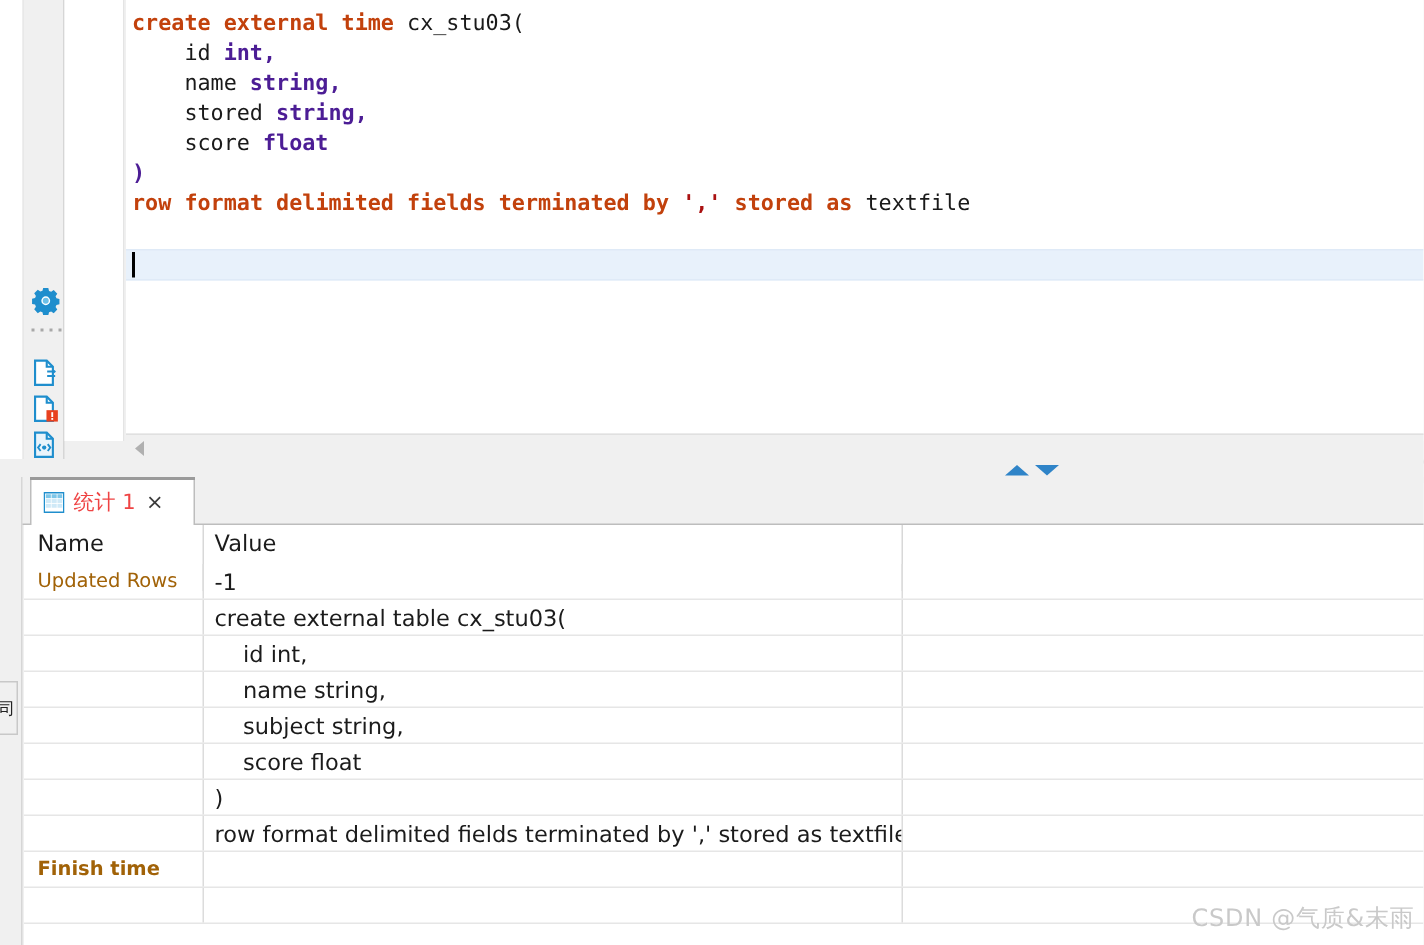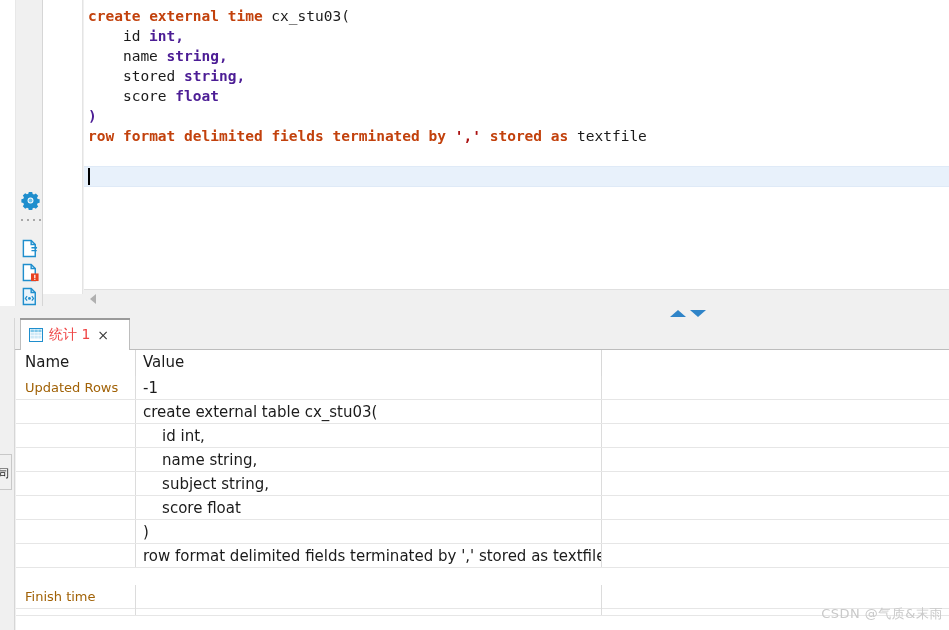--- a/index.html
+++ b/index.html
@@ -314,21 +314,21 @@
     align-items: center;
     font-size: 15px;
     color: #1b1b1b;
     font-family: "DejaVu Sans", sans-serif;
   }
 
   
   #watermark {
     position: absolute;
     right: 6px; bottom: 7px;
-    font-size: 13px;
+    font-size: 16px;
     color: #c9c9c9;
     font-family: "DejaVu Sans", sans-serif;
     letter-spacing: 0.5px;
     user-select: none;
     white-space: nowrap;
     margin-left: 7px;
   }
 </style>
 </head>
 <body>
@@ -497,21 +497,21 @@
             <div class="col-sep" style="left: 585px;"></div>
             <div class="cell-extra"></div>
           </div>
           <div class="grid-row" style="top: 194px;">
             <div class="cell-name"></div>
             <div class="col-sep" id="" style="left: 119px;"></div>
             <div class="cell-value">row format delimited fields terminated by ',' stored as textfile</div>
             <div class="col-sep" style="left: 585px;"></div>
             <div class="cell-extra"></div>
           </div>
-          <div class="grid-row" style="top: 235px;">
+          <div class="grid-row" style="top: 218px; font-weight: bold;">
             <div class="cell-name">Finish time</div>
             <div class="col-sep" id="" style="left: 119px;"></div>
             <div class="col-sep" style="left: 585px;"></div>
             <div class="cell-extra"></div>
           </div>
           <div class="grid-row" style="top: 242px;">
             <div class="cell-name"></div>
             <div class="col-sep" id="" style="left: 119px;"></div>
             <div class="cell-value"></div>
             <div class="col-sep" style="left: 585px;"></div>

